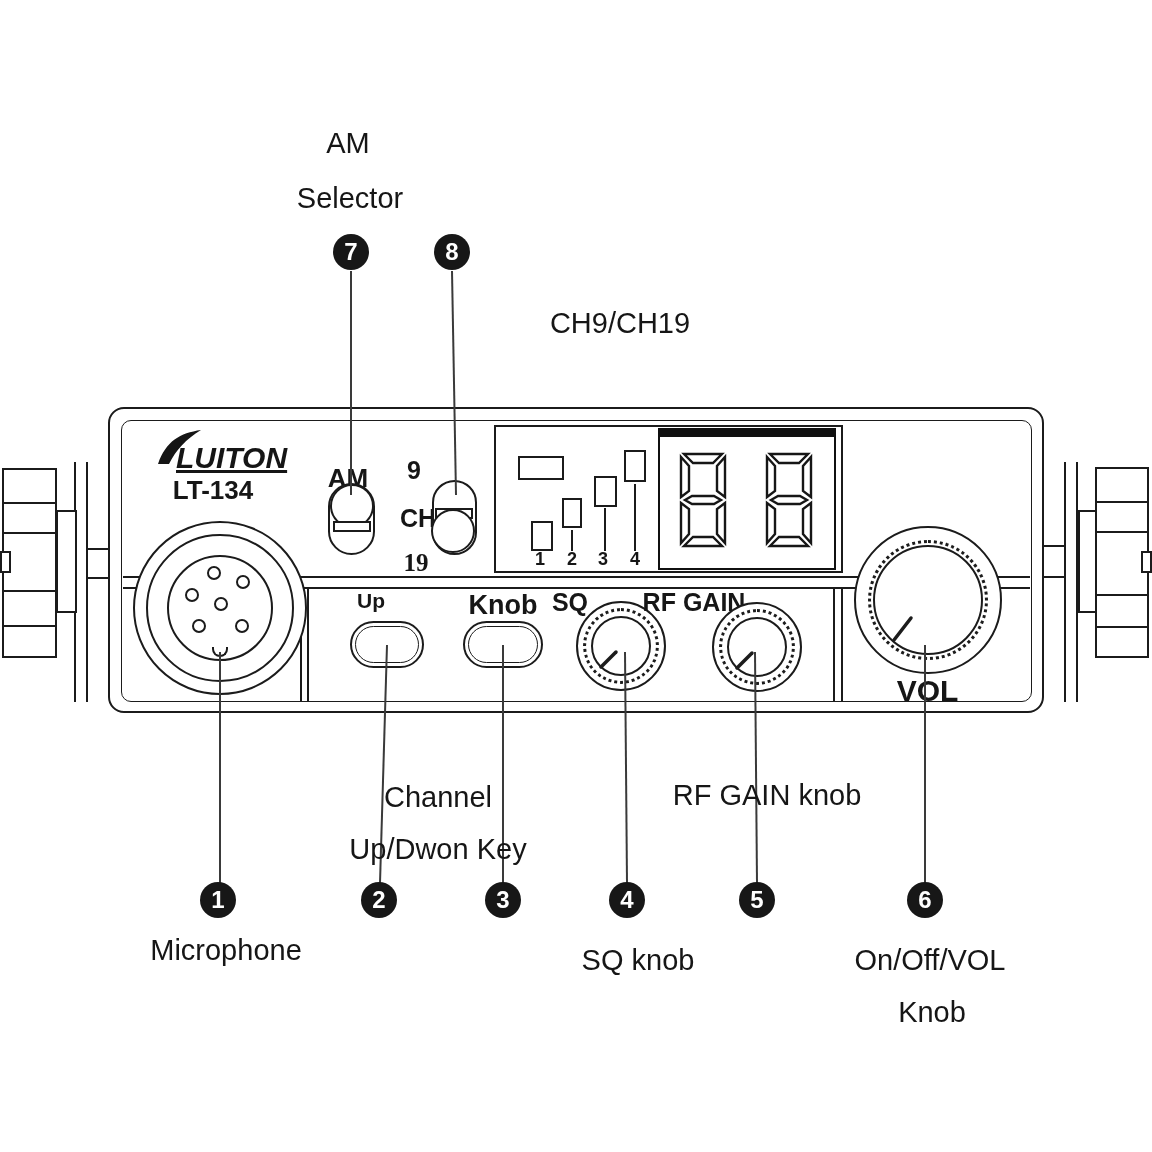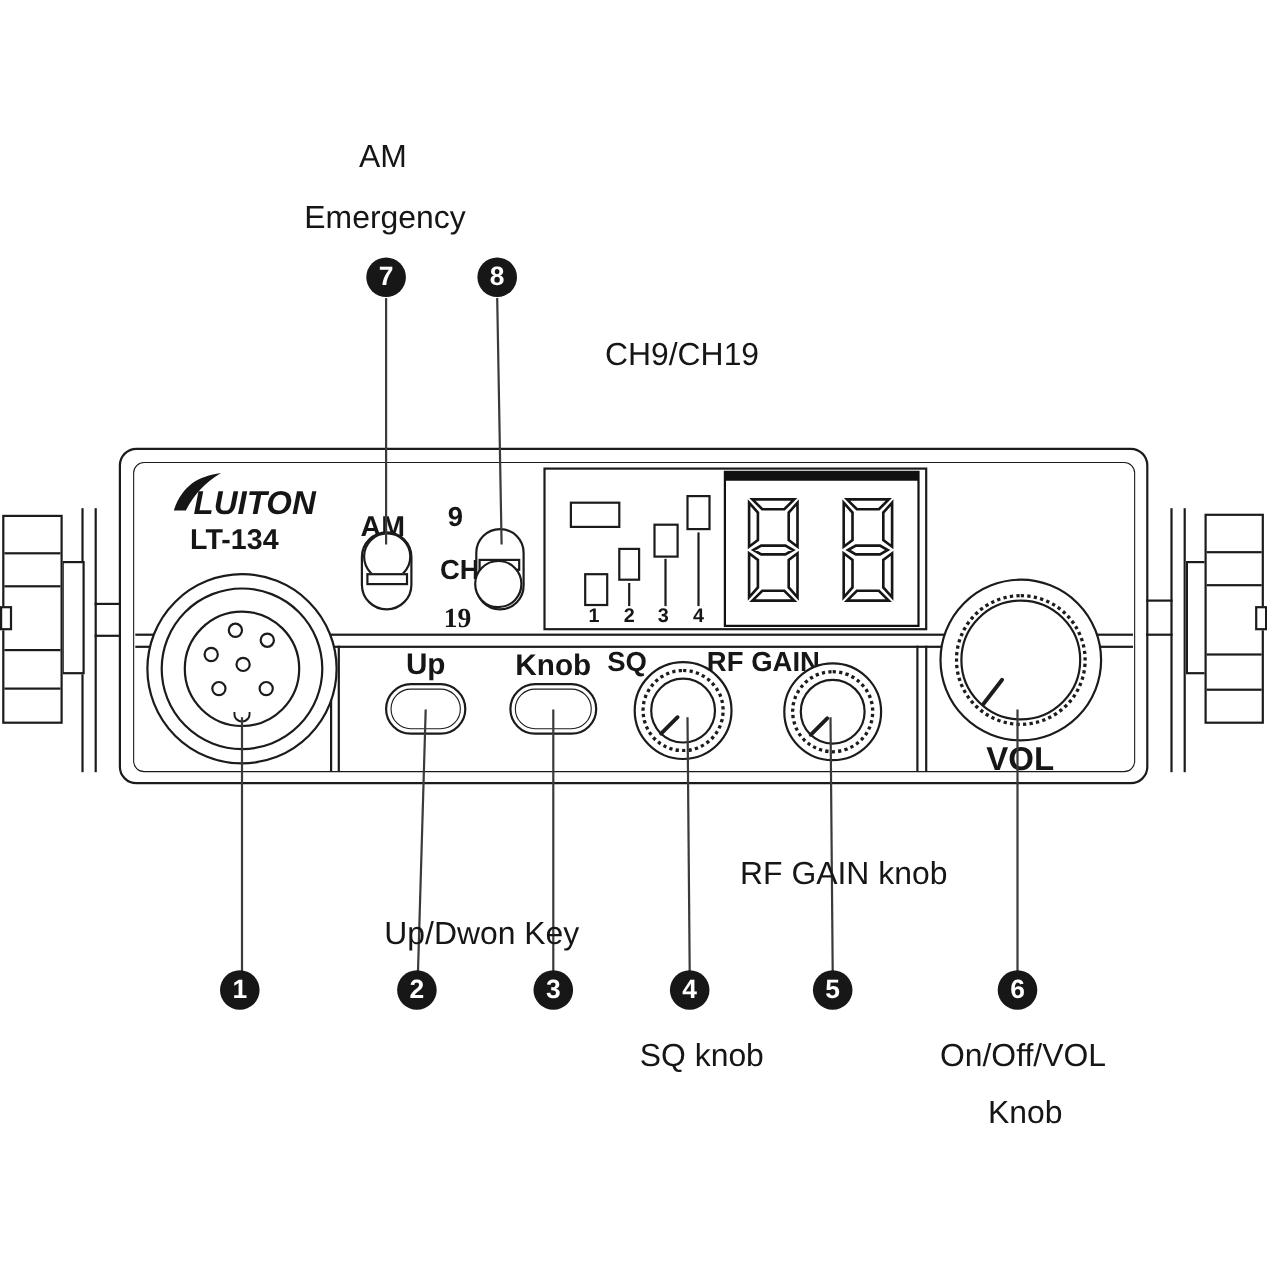--- a/index.html
+++ b/index.html
@@ -29,21 +29,21 @@
   .logo{font-style:italic;font-weight:bold;font-size:30px;letter-spacing:0px;color:#151515;}
   .hiddentext{position:absolute;width:1px;height:1px;overflow:hidden;opacity:0;}
   svg.overlay{position:absolute;left:0;top:0;pointer-events:none;}
 </style>
 </head>
 <body>
 
 <div id="stage">
 
   <div class="abs cap" style="left:288px;top:128px;width:120px;">AM</div>
-  <div class="abs cap" style="left:275px;top:183px;width:150px;">Emergency</div>
+  <div class="abs cap" style="left:275px;top:183px;width:150px;">Selector</div>
   <div class="abs cap" style="left:530px;top:308px;width:180px;">CH9/CH19</div>
 
   <div class="abs outline thick" style="left:108px;top:407px;width:936px;height:306px;border-radius:16px;"></div>
   <div class="abs outline thin" style="left:121px;top:420px;width:911px;height:282px;border-radius:10px;background:transparent;"></div>
 
   <div class="abs divider" style="left:123px;top:576px;width:907px;"></div>
   <div class="abs vline" style="left:300px;top:587px;height:114px;"></div>
   <div class="abs vline" style="left:307px;top:587px;height:114px;"></div>
   <div class="abs vline" style="left:833px;top:587px;height:114px;"></div>
   <div class="abs vline" style="left:841px;top:587px;height:114px;"></div>
@@ -68,21 +68,21 @@
     <div class="band" style="top:32px;"></div>
     <div class="band" style="top:62px;"></div>
     <div class="band" style="top:125px;"></div>
     <div class="band" style="top:157px;"></div>
   </div>
   <div class="abs outline" style="left:1141px;top:551px;width:11px;height:22px;"></div>
 
   <svg class="abs" style="left:153px;top:426px;" width="52" height="42" viewBox="0 0 52 42">
     <path d="M5 38 C13 15 27 7 48 4 C33 13 23 24 16 38 Z" fill="#151515"></path>
   </svg>
-  <div class="abs logo" style="left:176px;top:441px;">LUITON</div>
+  <div class="abs logo" style="left:176px;top:441px;text-decoration:underline;">LUITON</div>
   <div class="abs panel-lbl" style="left:143px;top:475px;width:140px;font-size:26px;">LT-134</div>
 
   <div class="abs panel-lbl" style="left:316px;top:463px;width:64px;font-size:26px;">AM</div>
   <div class="abs outline" style="left:328px;top:483px;width:47px;height:72px;border-radius:24px;"></div>
   <div class="abs outline circle" style="left:330px;top:484px;width:44px;height:44px;"></div>
   <div class="abs outline" style="left:333px;top:521px;width:38px;height:11px;"></div>
 
   <div class="abs panel-lbl" style="left:398px;top:456px;width:32px;font-size:25px;">9</div>
   <div class="abs panel-lbl" style="left:396px;top:504px;width:44px;font-size:25px;">CH</div>
   <div class="abs panel-lbl" style="left:397px;top:549px;width:38px;font-size:25px;font-family:Liberation Serif, serif;">19</div>
@@ -119,21 +119,21 @@
   <svg class="abs seg" style="left:762px;top:452px;" width="54" height="96" viewBox="0 0 54 96">
     <path d="M8 2 L46 2 L37 11 L17 11 Z"></path>
     <path d="M49 5 L49 45 L41 39 L41 14 Z"></path>
     <path d="M49 51 L49 91 L41 82 L41 57 Z"></path>
     <path d="M8 94 L17 85 L37 85 L46 94 Z"></path>
     <path d="M5 51 L13 57 L13 82 L5 91 Z"></path>
     <path d="M5 5 L13 14 L13 39 L5 45 Z"></path>
     <path d="M9 48 L16 44 L38 44 L45 48 L38 52 L16 52 Z"></path>
   </svg>
 
-  <div class="abs panel-lbl" style="left:352px;top:589px;width:70px;font-size:27px;">Up</div>
+  <div class="abs panel-lbl" style="left:336px;top:589px;width:70px;font-size:21px;">Up</div>
   <div class="abs outline thick pill" style="left:350px;top:621px;width:74px;height:47px;"></div>
   <div class="abs panel-lbl" style="left:458px;top:590px;width:90px;font-size:27px;">Knob</div>
   <div class="abs outline thick pill" style="left:463px;top:621px;width:80px;height:47px;"></div>
 
   <div class="abs panel-lbl" style="left:542px;top:588px;width:56px;font-size:25px;">SQ</div>
   <div class="abs outline circle" style="left:576px;top:601px;width:90px;height:90px;"></div>
   <div class="abs knurl circle" style="left:583px;top:608px;width:76px;height:76px;"></div>
   <div class="abs outline circle" style="left:591px;top:616px;width:60px;height:60px;"></div>
 
   <div class="abs panel-lbl" style="left:634px;top:588px;width:120px;font-size:25px;text-align:center;">RF GAIN</div>
@@ -177,19 +177,21 @@
 
   <div class="abs callout" style="left:333px;top:234px;">7</div>
   <div class="abs callout" style="left:434px;top:234px;">8</div>
   <div class="abs callout" style="left:200px;top:882px;">1</div>
   <div class="abs callout" style="left:361px;top:882px;">2</div>
   <div class="abs callout" style="left:485px;top:882px;">3</div>
   <div class="abs callout" style="left:609px;top:882px;">4</div>
   <div class="abs callout" style="left:739px;top:882px;">5</div>
   <div class="abs callout" style="left:907px;top:882px;">6</div>
 
+  <div class="abs cap" style="left:348px;top:782px;width:180px;">Channel</div>
   <div class="abs cap" style="left:328px;top:834px;width:220px;">Up/Dwon Key</div>
   <div class="abs cap" style="left:657px;top:780px;width:220px;">RF GAIN knob</div>
+  <div class="abs cap" style="left:126px;top:935px;width:200px;">Microphone</div>
   <div class="abs cap" style="left:558px;top:945px;width:160px;">SQ knob</div>
   <div class="abs cap" style="left:830px;top:945px;width:200px;">On/Off/VOL</div>
   <div class="abs cap" style="left:852px;top:997px;width:160px;">Knob</div>
 
 </div>
 
 </body></html>

